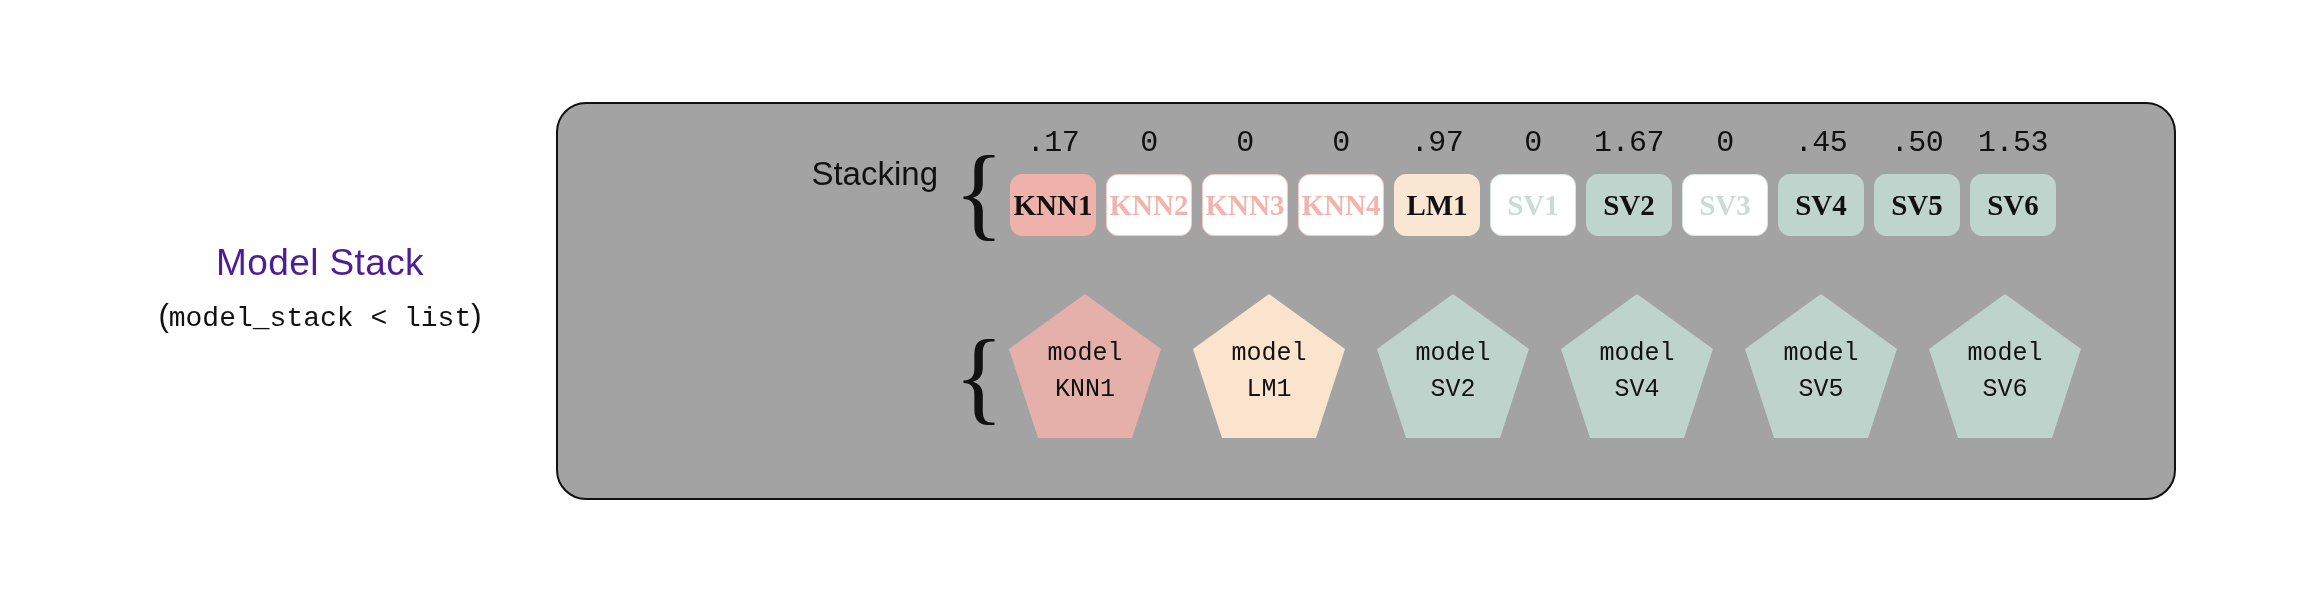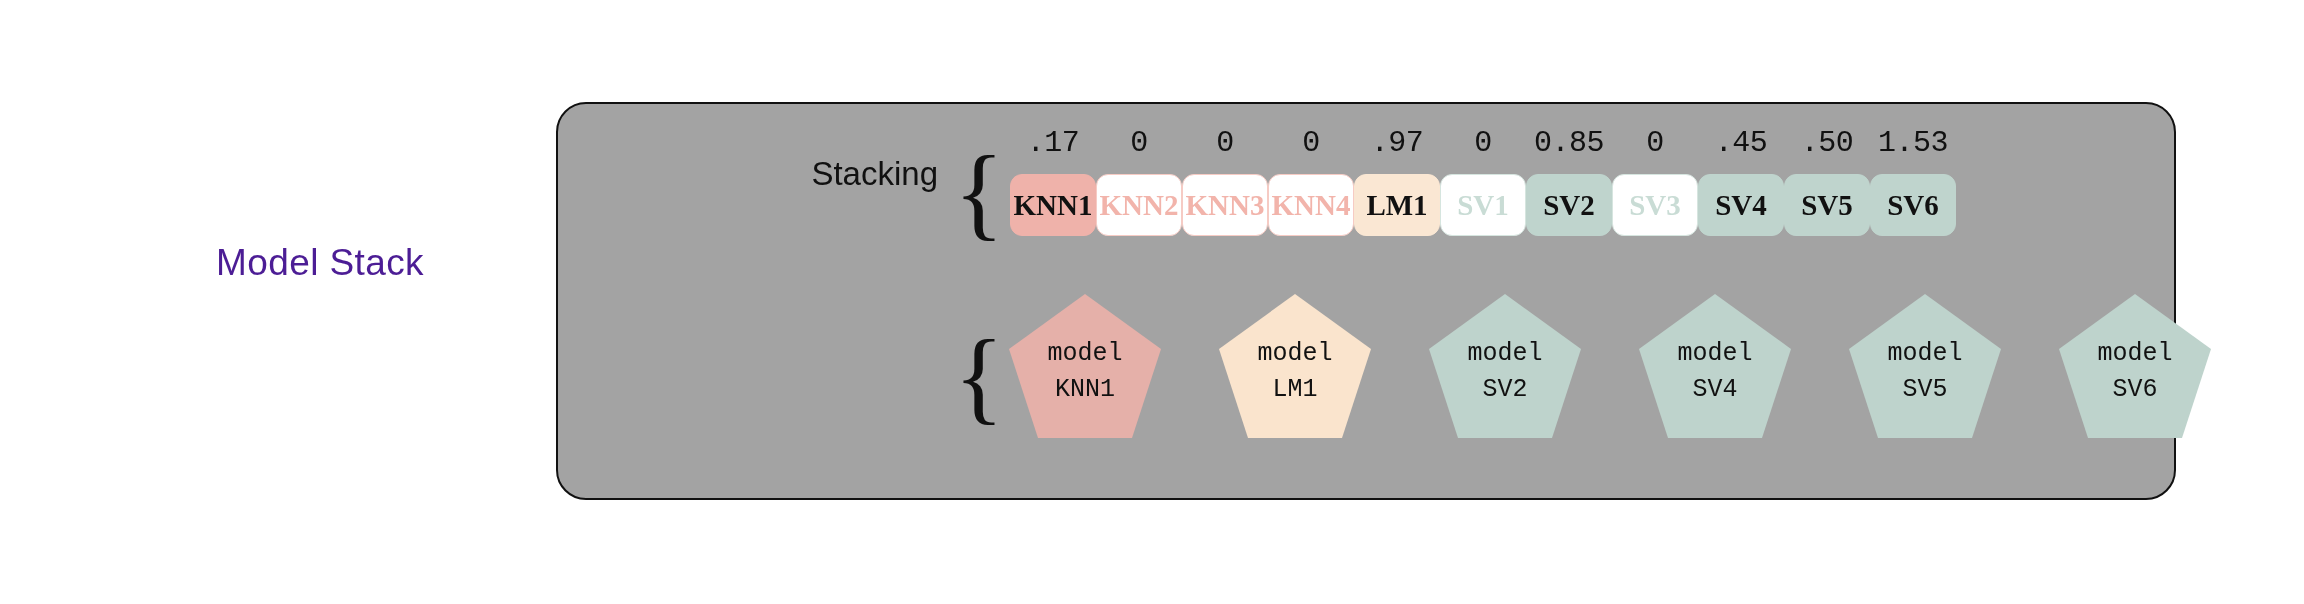--- a/index.html
+++ b/index.html
@@ -100,20 +100,21 @@
     font-size: 104px;
   }
 
   
   #coef-row {
     position: absolute;
     left: 452px;
     top: 22px;
     display: flex;
     align-items: center;
+    gap: 10px;
   }
   .coef-cell {
     display: flex;
     flex-direction: column;
     align-items: center;
     width: 86px;
   }
   .coef-value {
     font-family: "Liberation Mono", monospace;
     font-size: 30px;
@@ -142,21 +143,21 @@
   .chip.faded-green  { background: #ffffff; color: #c9dcd5; border: 1.3px solid #d6e5df; }
   .chip.active-green { background: #bfd4cd; color: #111111; border: 1px solid #bfd4cd; }
 
   
   #members-row {
     position: absolute;
     left: 448px;
     top: 186px;
     display: flex;
     align-items: flex-start;
-    gap: 52px;
+    gap: 26px;
   }
   .member {
     position: relative;
     width: 158px;
     height: 150px;
   }
   .member svg {
     position: absolute;
     inset: 0;
     width: 158px;
@@ -174,20 +175,21 @@
     line-height: 1.45;
     color: #111111;
     pointer-events: none;
   }
 </style>
 </head>
 <body>
 
 <div id="left-caption">
   <div class="title">Model Stack</div>
+  <div class="subtitle"><span class="paren">(</span><span>model_stack &lt; list</span><span class="paren">)</span></div>
 </div>
 
 <div id="stack-box">
 
   <div class="row-label" id="label-coefficients">
     <div>Stacking</div>
   </div>
   <div class="brace" id="brace-coefficients">{</div>
 
   <div id="coef-row">
@@ -209,21 +211,21 @@
       </div>
       <div class="coef-cell">
         <div class="coef-value">.97</div>
         <div class="chip active-tan">LM1</div>
       </div>
       <div class="coef-cell">
         <div class="coef-value">0</div>
         <div class="chip faded-green">SV1</div>
       </div>
       <div class="coef-cell">
-        <div class="coef-value">0.85</div>
+        <div class="coef-value">1.67</div>
         <div class="chip active-green">SV2</div>
       </div>
       <div class="coef-cell">
         <div class="coef-value">0</div>
         <div class="chip faded-green">SV3</div>
       </div>
       <div class="coef-cell">
         <div class="coef-value">.45</div>
         <div class="chip active-green">SV4</div>
       </div>

